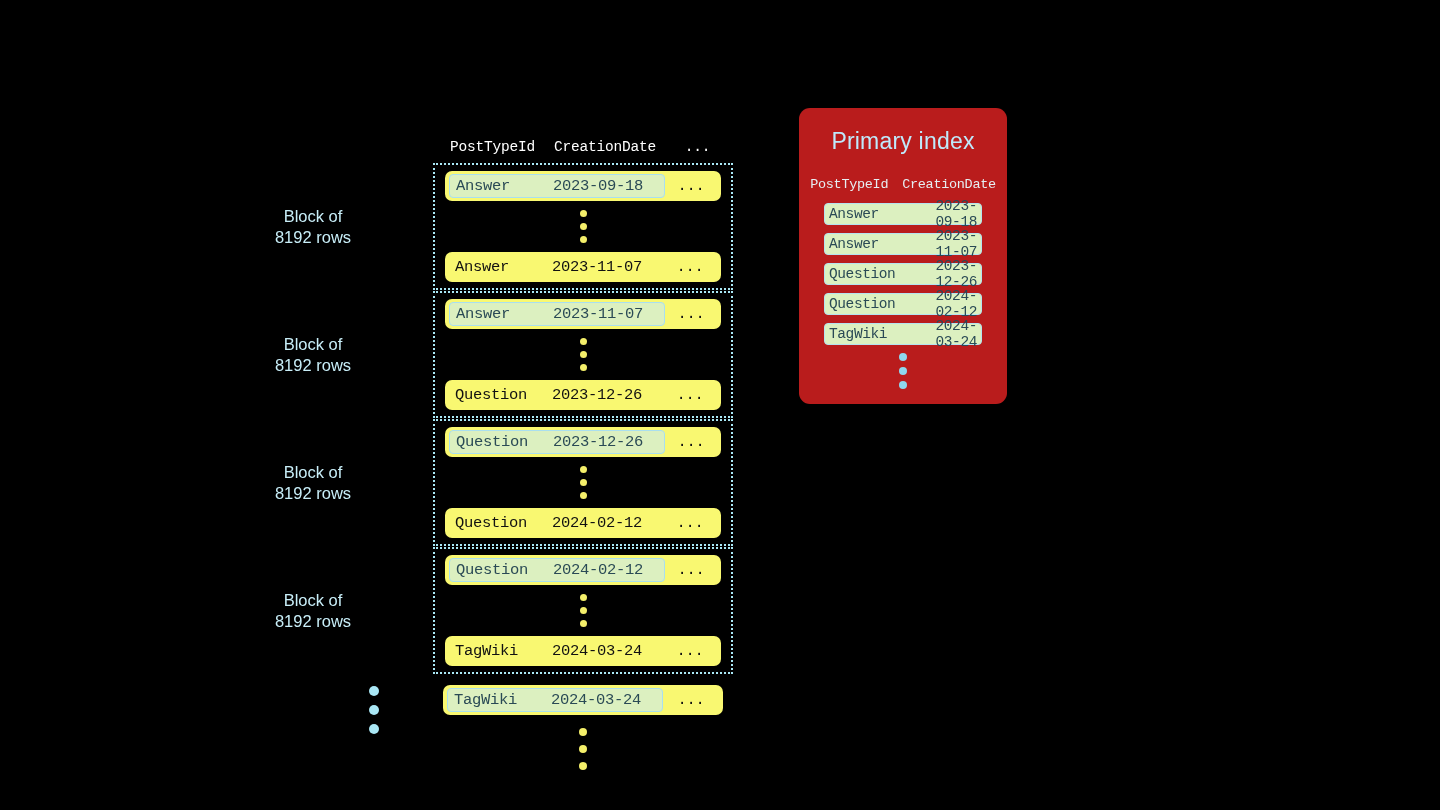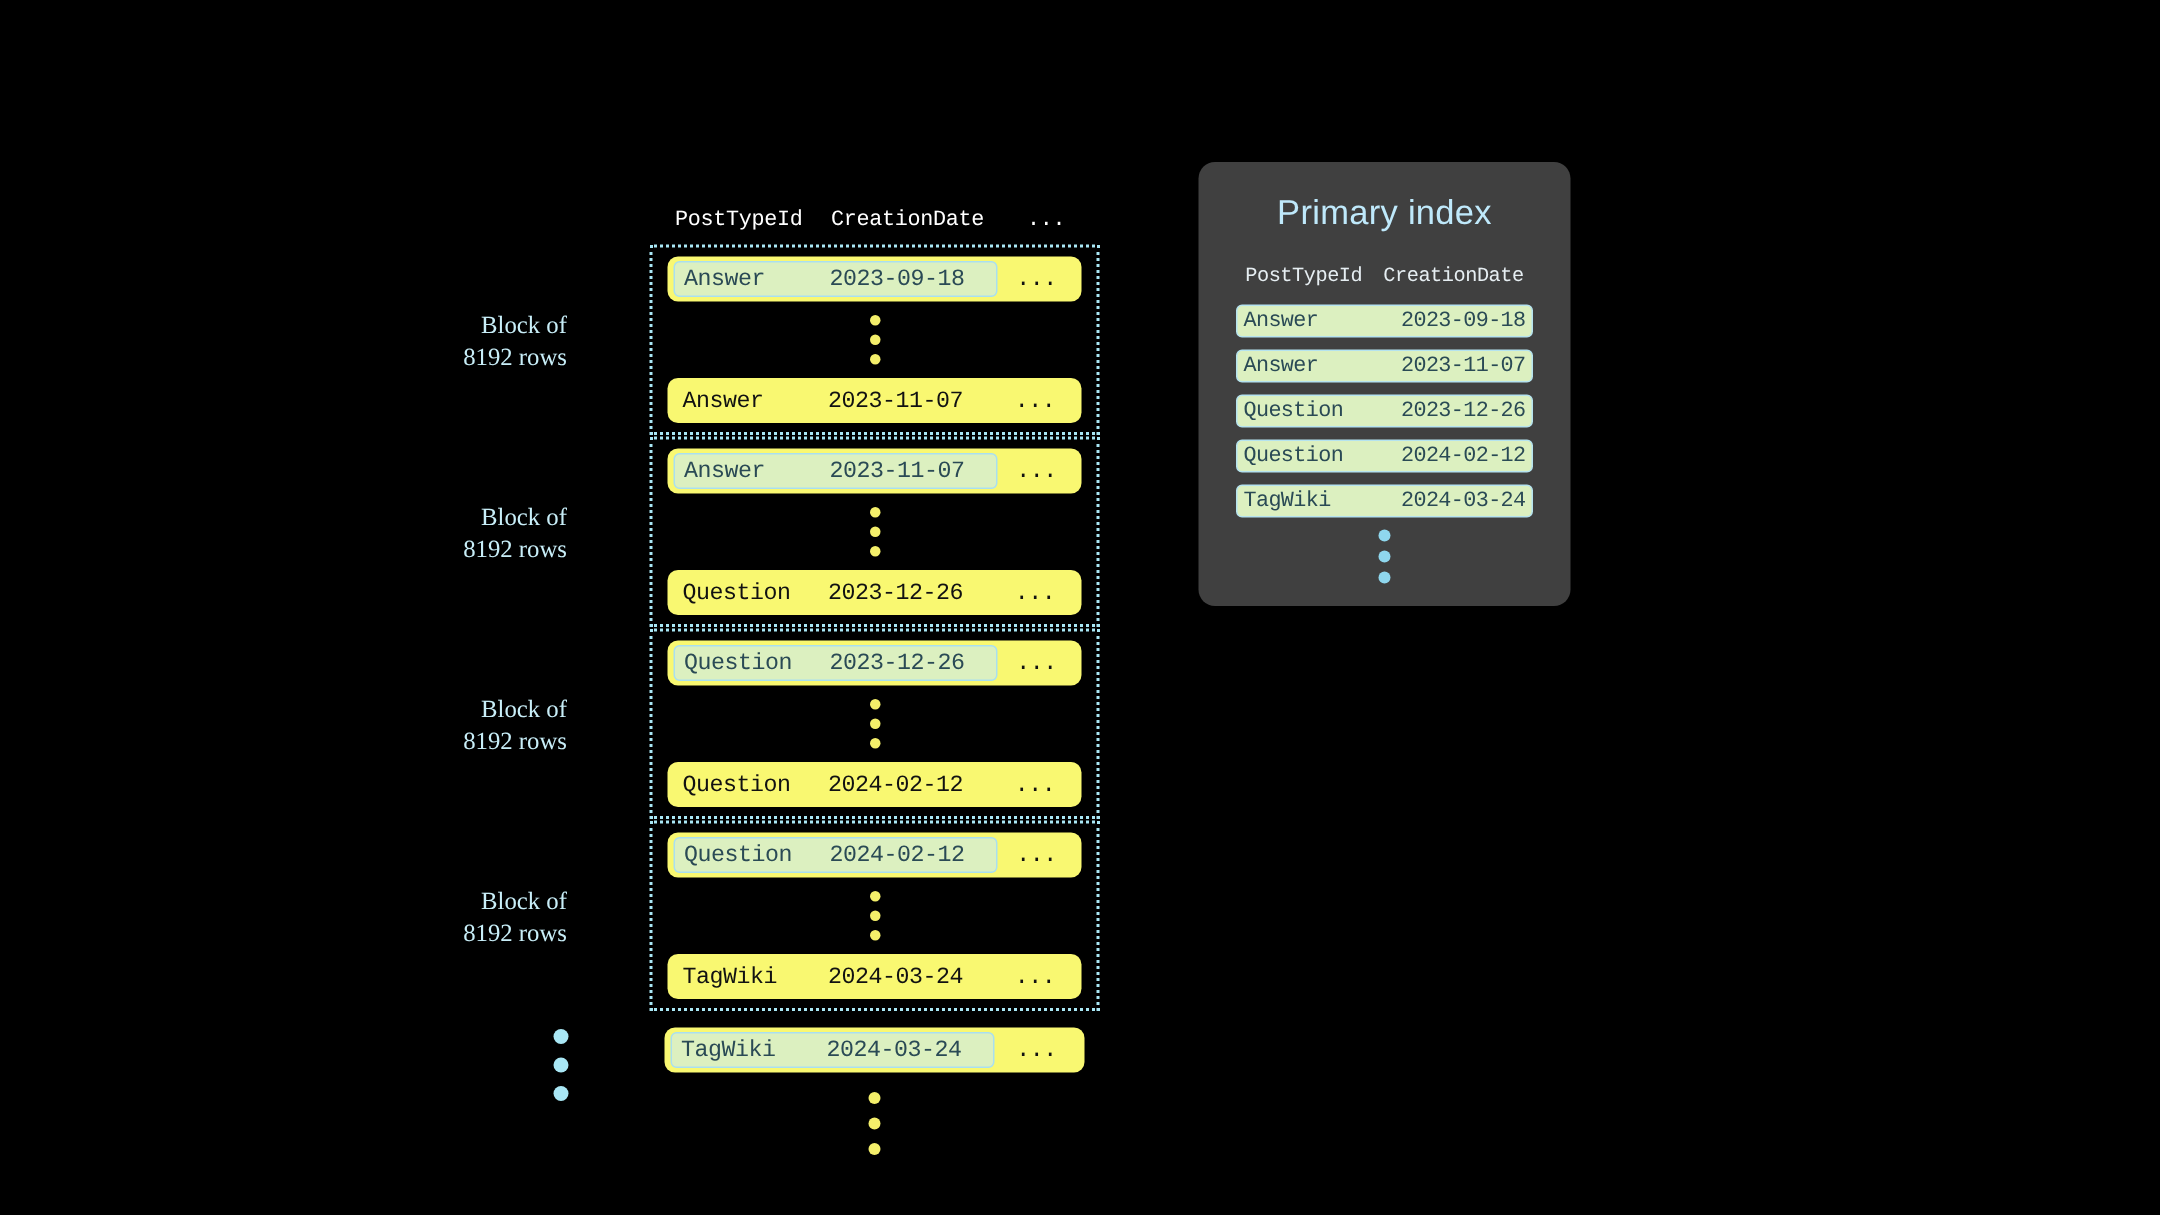--- a/index.html
+++ b/index.html
@@ -59,22 +59,22 @@
     margin-bottom: 1px;
   }
 
   .block-label {
     position: absolute;
     right: 100%;
     top: 50%;
     transform: translateY(-50%);
     margin-right: 57px;
     width: 130px;
-    text-align: right;
-    font-family: Liberation Serif, serif;
+    text-align: center;
+    font-family: Liberation Sans, sans-serif;
     font-size: 16.5px;
     line-height: 21px;
     color: #c8eef8;
     white-space: pre-line;
   }
 
   
   .row {
     display: flex;
     align-items: center;
@@ -157,23 +157,23 @@
   .left-dots span {
     width: 10px; height: 10px; border-radius: 50%;
     background: #a9e7f5; display: block;
   }
 
   
   .index-panel {
     position: absolute;
     left: 799px;
     top: 108px;
-    width: 248px;
+    width: 208px;
     height: 296px;
-    background: #404040;
+    background: #b91c1c;
     border-radius: 11px;
     padding-top: 16px;
   }
 
   .index-title {
     text-align: center;
     font-size: 23px;
     color: #bfe9fb;
     line-height: 35px;
     letter-spacing: 0.2px;

